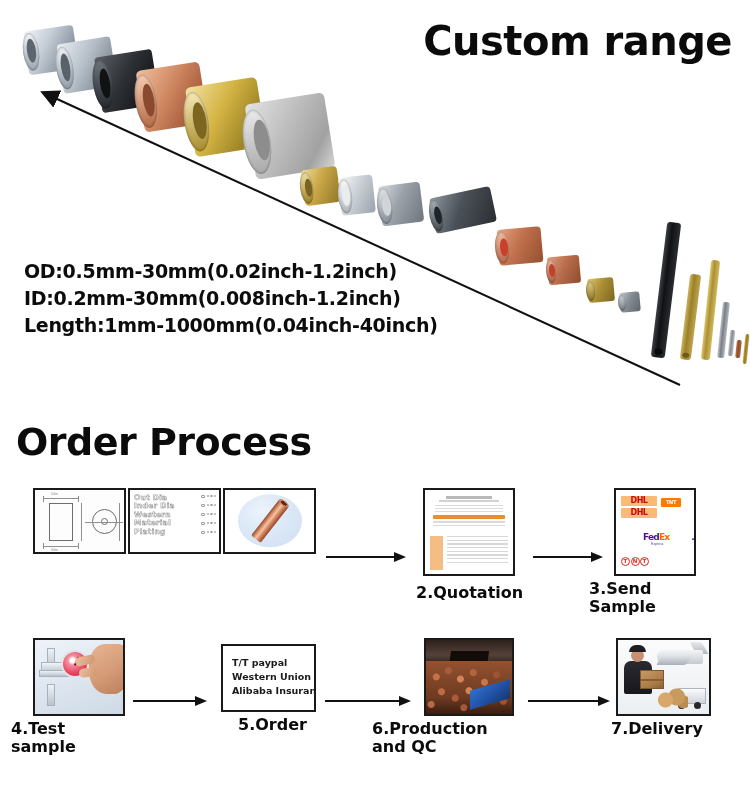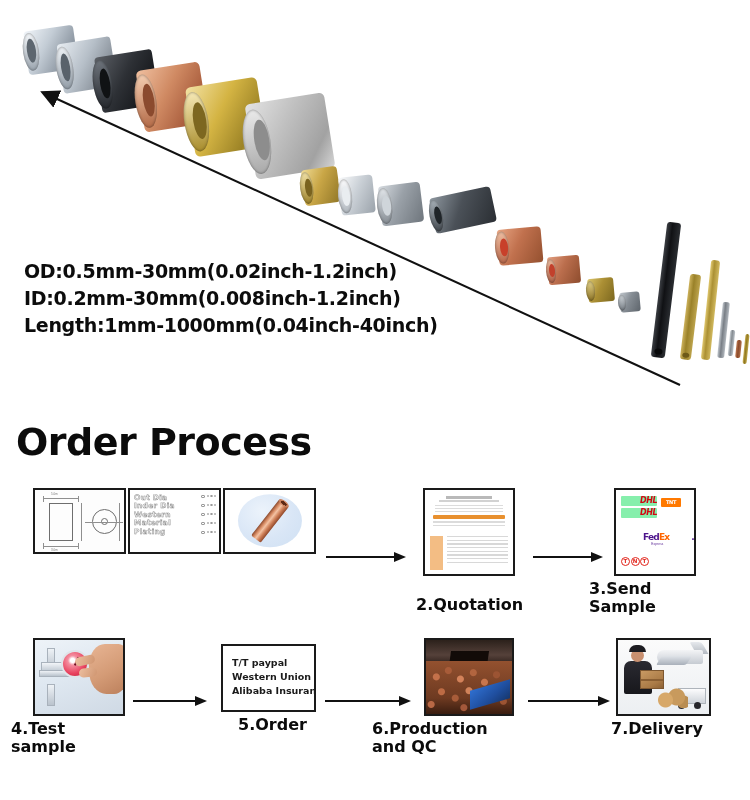--- a/index.html
+++ b/index.html
@@ -148,24 +148,24 @@
   }
   .q-tbl{ position:absolute; left:22px; bottom:4px; right:5px; height:34px;}
   .q-tline{ height:1.3px; background:#d8d8d8; margin-bottom:2.4px;}
 
   
   .ship-grid{
     width:100%;height:100%;background:#fff;position:relative;
     padding:6px 5px;
   }
   .dhl{
-    background:#86efac; color:#d40511;
-    font-weight:bold; font-style:italic;
-    font-family:"DejaVu Sans","Liberation Sans",sans-serif;
-    text-align:right; border-radius:1px;
+    background:#fdba74; color:#d40511;
+    font-weight:bold; 
+    font-family:"DejaVu Sans","Liberation Sans",sans-serif;
+    text-align:center; border-radius:1px;
     letter-spacing:-0.5px;
   }
   .tnt-top{
     background:#ff7900;color:#fff;font-weight:bold;font-size:5px;
     text-align:center;border-radius:1px;letter-spacing:-0.3px;
     font-family:"DejaVu Sans","Liberation Sans",sans-serif;
   }
   .fedex{
     font-weight:bold; font-size:9px; letter-spacing:-0.8px;
     font-family:"DejaVu Sans","Liberation Sans",sans-serif;
@@ -456,20 +456,21 @@
 
   <svg id="range-arrow" viewBox="0 0 750 400">
     <defs>
       <marker id="ahead" markerWidth="9" markerHeight="9" refX="7" refY="4.5" orient="auto">
         <path d="M0,0 L9,4.5 L0,9 z" fill="#111"></path>
       </marker>
     </defs>
     <line x1="680" y1="385" x2="44" y2="93" stroke="#111" stroke-width="2.1" marker-end="url(#ahead)"></line>
   </svg>
 
+  <h1 id="custom-range-title">Custom range</h1>
 
   <div id="spec-list">
     <span class="spec-line">OD:0.5mm-30mm(0.02inch-1.2inch)</span>
     <span class="spec-line">ID:0.2mm-30mm(0.008inch-1.2inch)</span>
     <span class="spec-line">Length:1mm-1000mm(0.04inch-40inch)</span>
   </div>
 </section>
 
 <section id="order-process-panel">
 
@@ -569,21 +570,21 @@
             <div class="q-tline"></div>
             <div class="q-tline"></div>
           <div class="q-tline"></div>
             <div class="q-tline"></div>
             <div class="q-tline"></div>
           <div class="q-tline"></div>
             <div class="q-tline"></div>
         </div>
       </div>
     </div>
-    <div class="step-label" style="left:-7px;top:108px;">2.Quotation</div>
+    <div class="step-label" style="left:-7px;top:96px;">2.Quotation</div>
   </div>
 
   <svg class="arrow" style="left:533px;top:150px;" width="72" height="14" viewBox="0 0 72 14">
     <line x1="0" y1="7" x2="60" y2="7" stroke="#111" stroke-width="1.8"></line>
     <path d="M58,2 L70,7 L58,12 z" fill="#111"></path>
   </svg>
 
   <div class="step" style="left:614px;top:88px;">
     <div class="thumb" style="width:82px;height:88px;">
       <div class="ship-grid">

